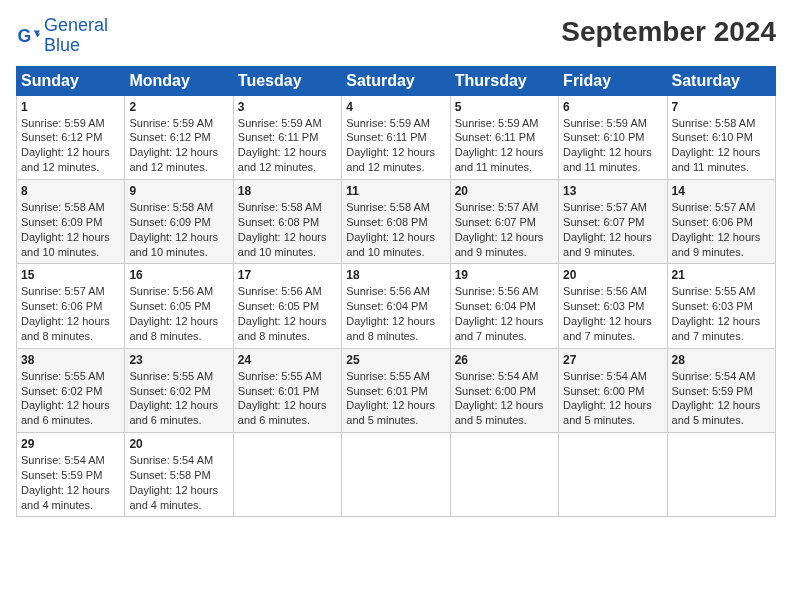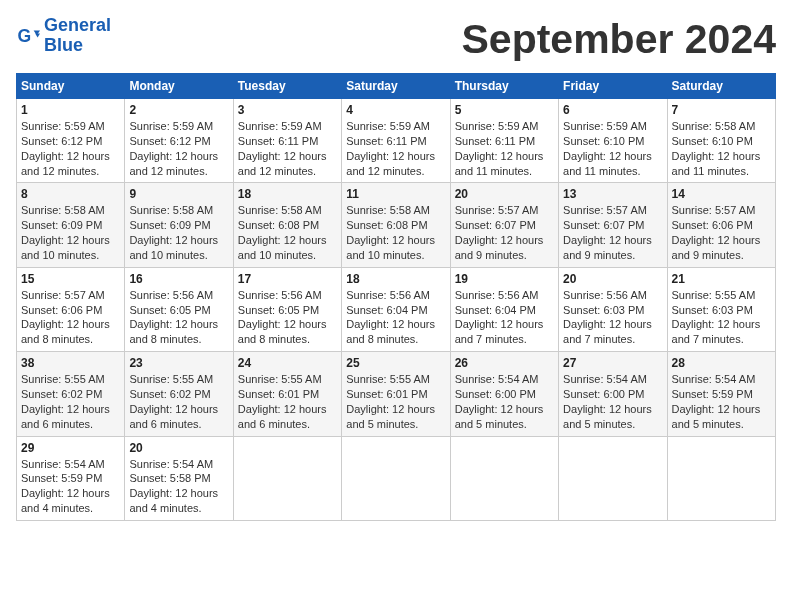--- a/index.html
+++ b/index.html
@@ -20,54 +20,54 @@
       align-items: flex-start;
       margin-bottom: 10px;
     }
     .logo {
       display: flex;
       align-items: center;
       gap: 4px;
     }
     .logo-text {
       font-size: 18px;
-      font-weight: bold;
+      font-weight: normal;
       color: #333;
       line-height: 1.1;
     }
     .logo-text span {
       color: #1a5fb4;
     }
     .logo-icon {
       width: 24px;
       height: 24px;
     }
     .title-block {
       text-align: right;
     }
     .month-title {
-      font-size: 41px;
+      font-size: 28px;
       font-weight: bold;
       color: #333;
     }
     .subtitle {
       font-size: 14px;
       color: #555;
     }
     .calendar {
       width: 100%;
       border-collapse: collapse;
       font-size: 10px;
     }
     .calendar th {
       background: #1a5fb4;
       color: #fff;
       padding: 5px 4px;
       text-align: left;
-      font-size: 12px;
+      font-size: 16px;
       font-weight: bold;
       border: 1px solid #1a5fb4;
     }
     .calendar td {
       border: 1px solid #ccc;
       vertical-align: top;
       padding: 4px 4px;
       width: calc(100% / 7);
       min-height: 70px;
       background: #fff;

